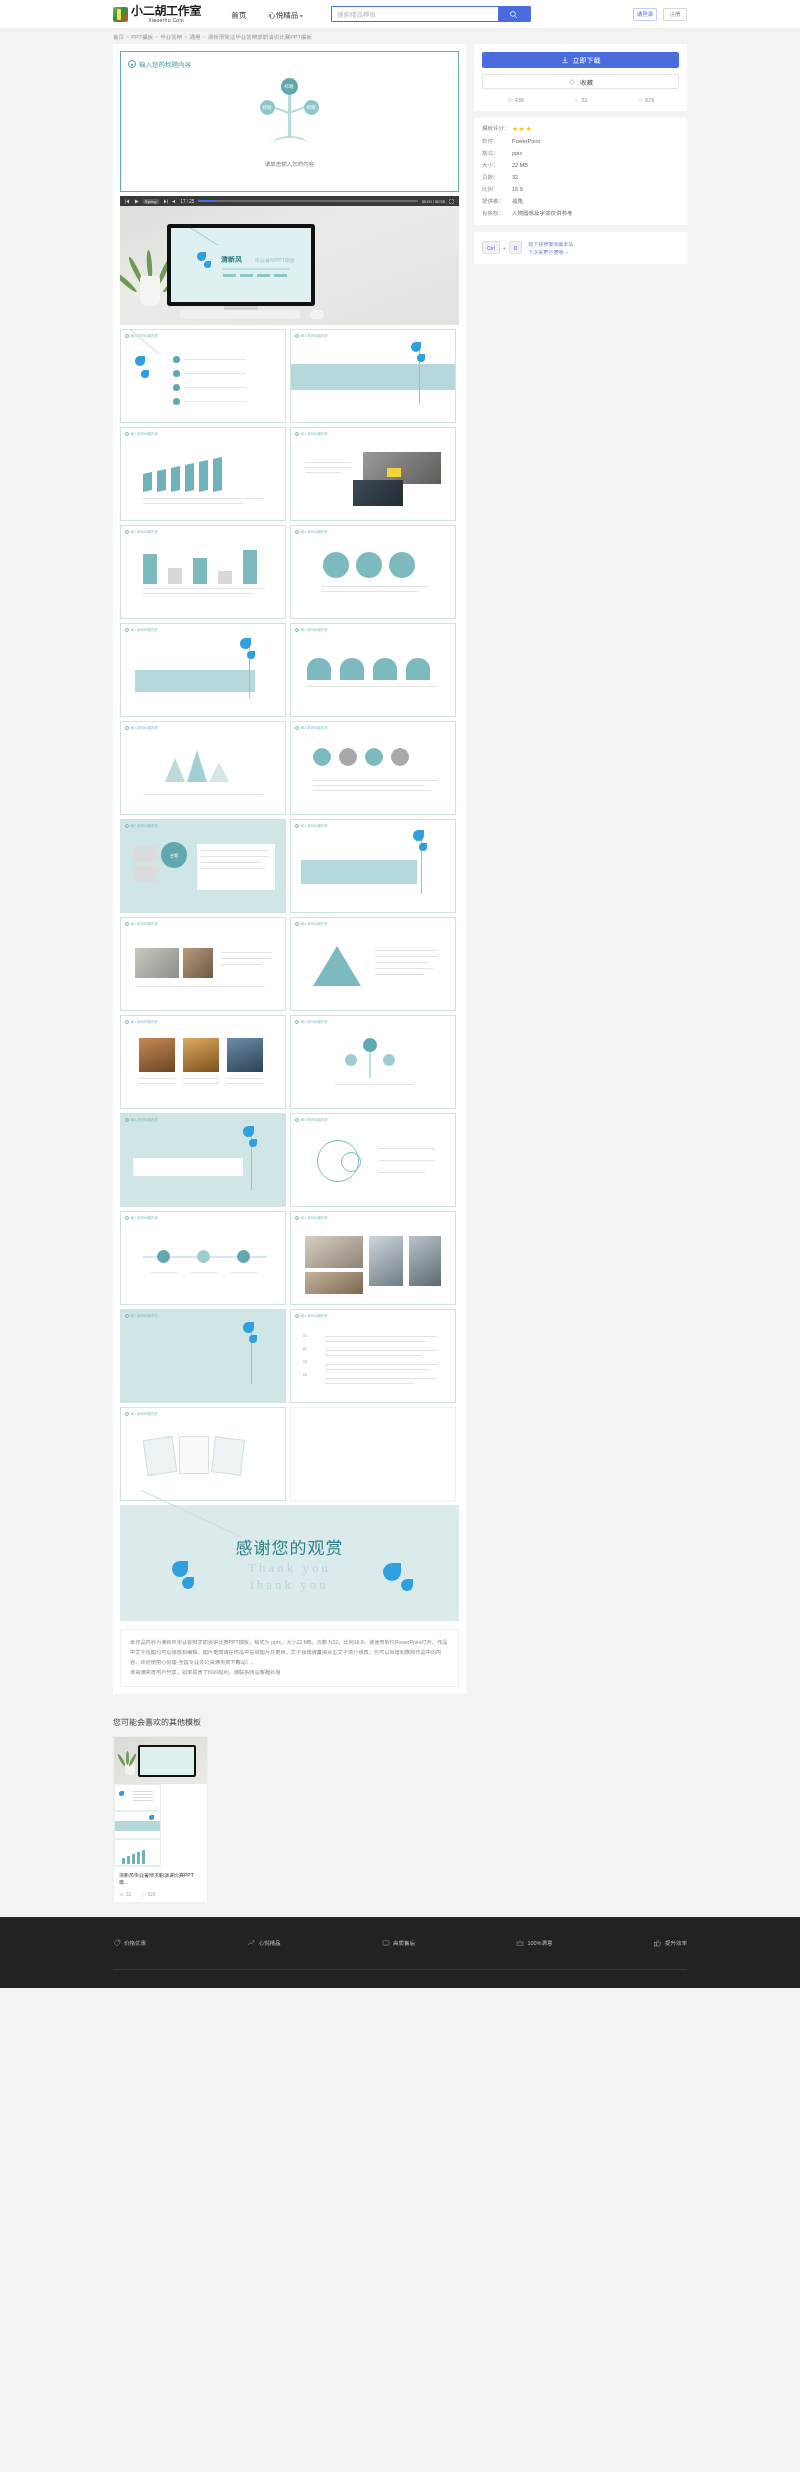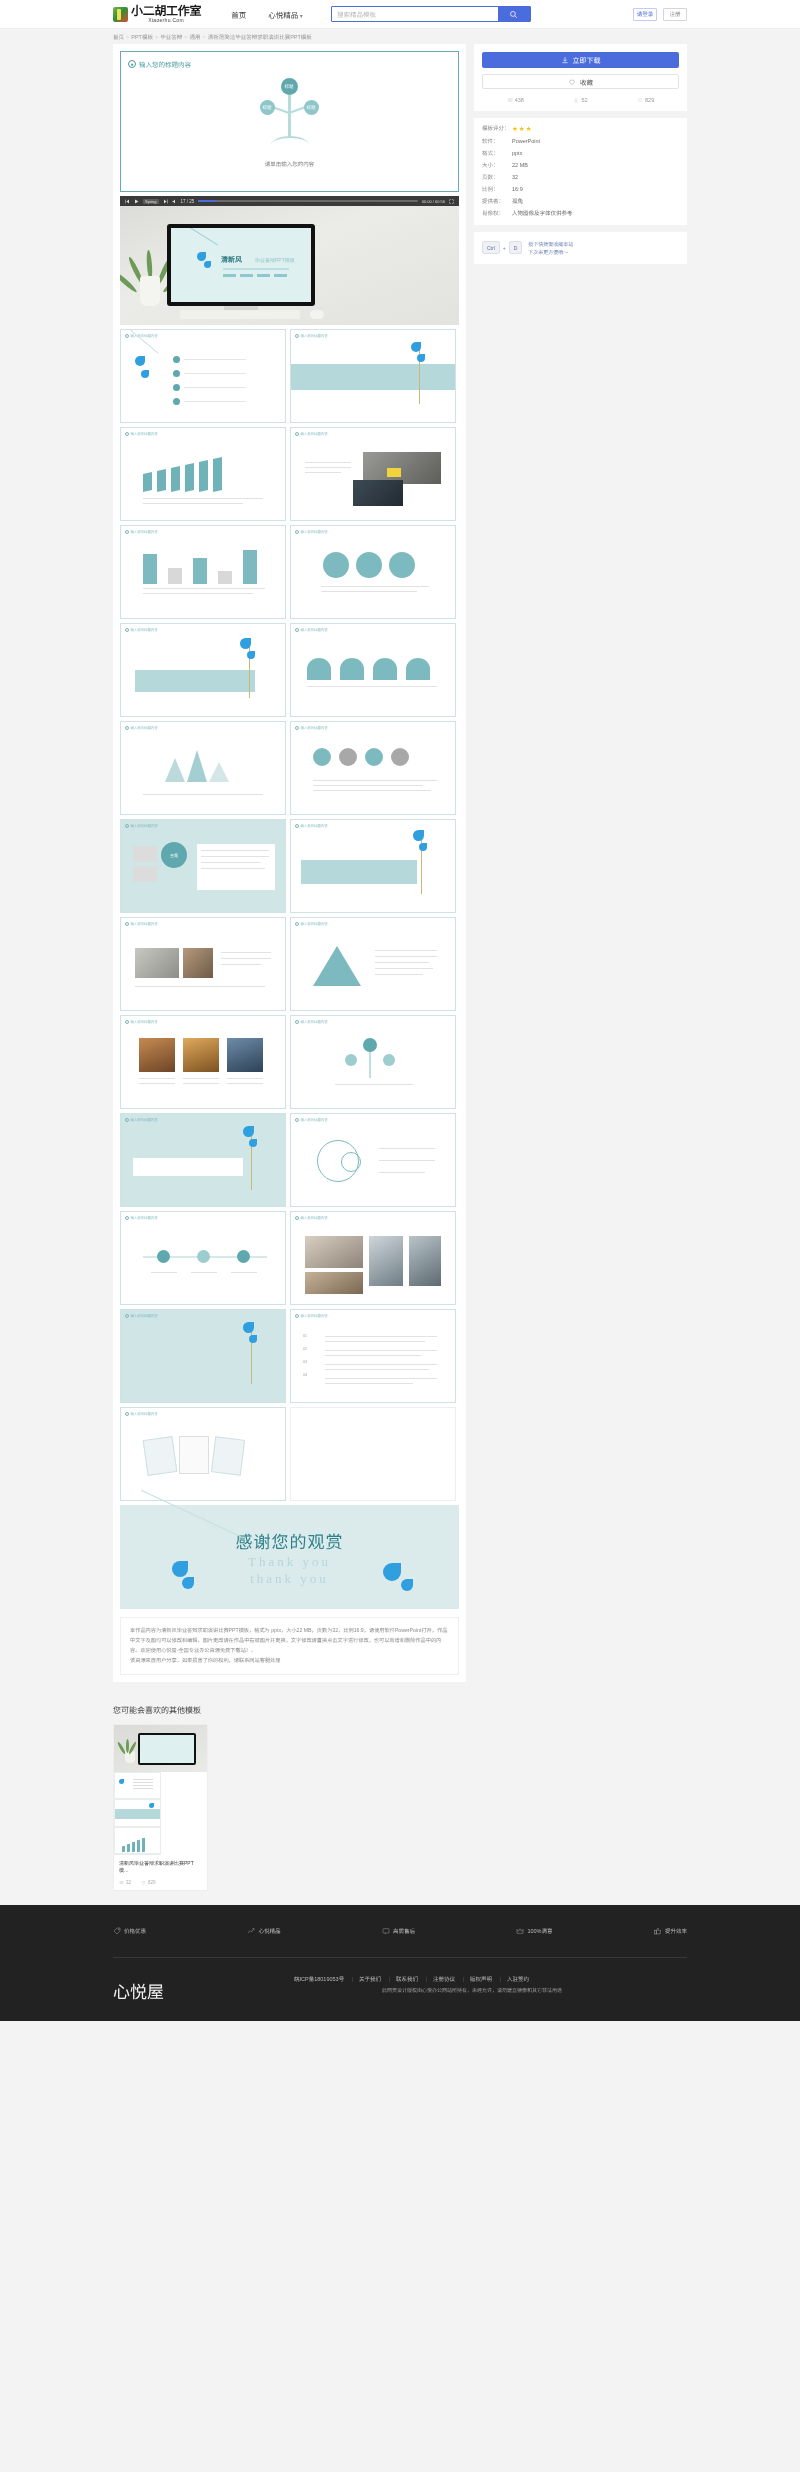--- a/index.html
+++ b/index.html
@@ -194,21 +194,21 @@
   }
   .tri{
     width:0;height:0;border-left:10px solid transparent;border-right:10px solid transparent;
     border-bottom:24px solid #bcd9db;position:absolute;
   }
   .txtline{position:absolute;height:1.2px;background:#e2e2e2;}
   .photo{position:absolute;background:linear-gradient(135deg,#b7977c,#8d7a66);}
 
   
   .thanks{
-    height:104px;background:#dbebec;margin-top:4px;position:relative;
+    height:116px;background:#dbebec;margin-top:4px;position:relative;
     display:flex;flex-direction:column;align-items:center;justify-content:center;
   }
   .thanks h2{font-size:17px;color:#2f8189;font-weight:normal;letter-spacing:1px;}
   .thanks .en{
     font-size:13px;color:#b9d6d8;letter-spacing:3px;margin-top:2px;line-height:1.1;
     font-family:"Liberation Serif",serif;
   }
 
   
   .desc{
@@ -931,29 +931,15 @@
       </span>
       <span>
         <svg viewBox="0 0 24 24">
             <path d="M7 21 V10 l5-7 1 1 -1.5 6 H20 l-2 11 z"></path>
             <rect x="2" y="10" width="5" height="11"></rect>
           </svg>
         <b style="font-weight:normal">提升效率</b>
       </span>
     </div>
     <div class="fdiv"></div>
-    <div class="fbottom">
-      <div class="fbrand">心悦屋</div>
-      <div class="flinks">
-        <div>
-          <span>皖ICP备18019053号</span>
-          <span class="sep">|</span><a href="#" style="color:#b9b9b9;text-decoration:none">关于我们</a>
-          <span class="sep">|</span><a href="#" style="color:#b9b9b9;text-decoration:none">联系我们</a>
-          <span class="sep">|</span><a href="#" style="color:#b9b9b9;text-decoration:none">注册协议</a>
-          <span class="sep">|</span><a href="#" style="color:#b9b9b9;text-decoration:none">版权声明</a>
-          <span class="sep">|</span><a href="#" style="color:#b9b9b9;text-decoration:none">入驻签约</a>
-        </div>
-        <div class="small" style="margin-left:88px;">此网页设计版权由心悦办公网站所持有，未经允许，请勿建立镜像和其它非法用途</div>
-      </div>
-    </div>
   </div>
 
 </div>
 
 </body></html>

